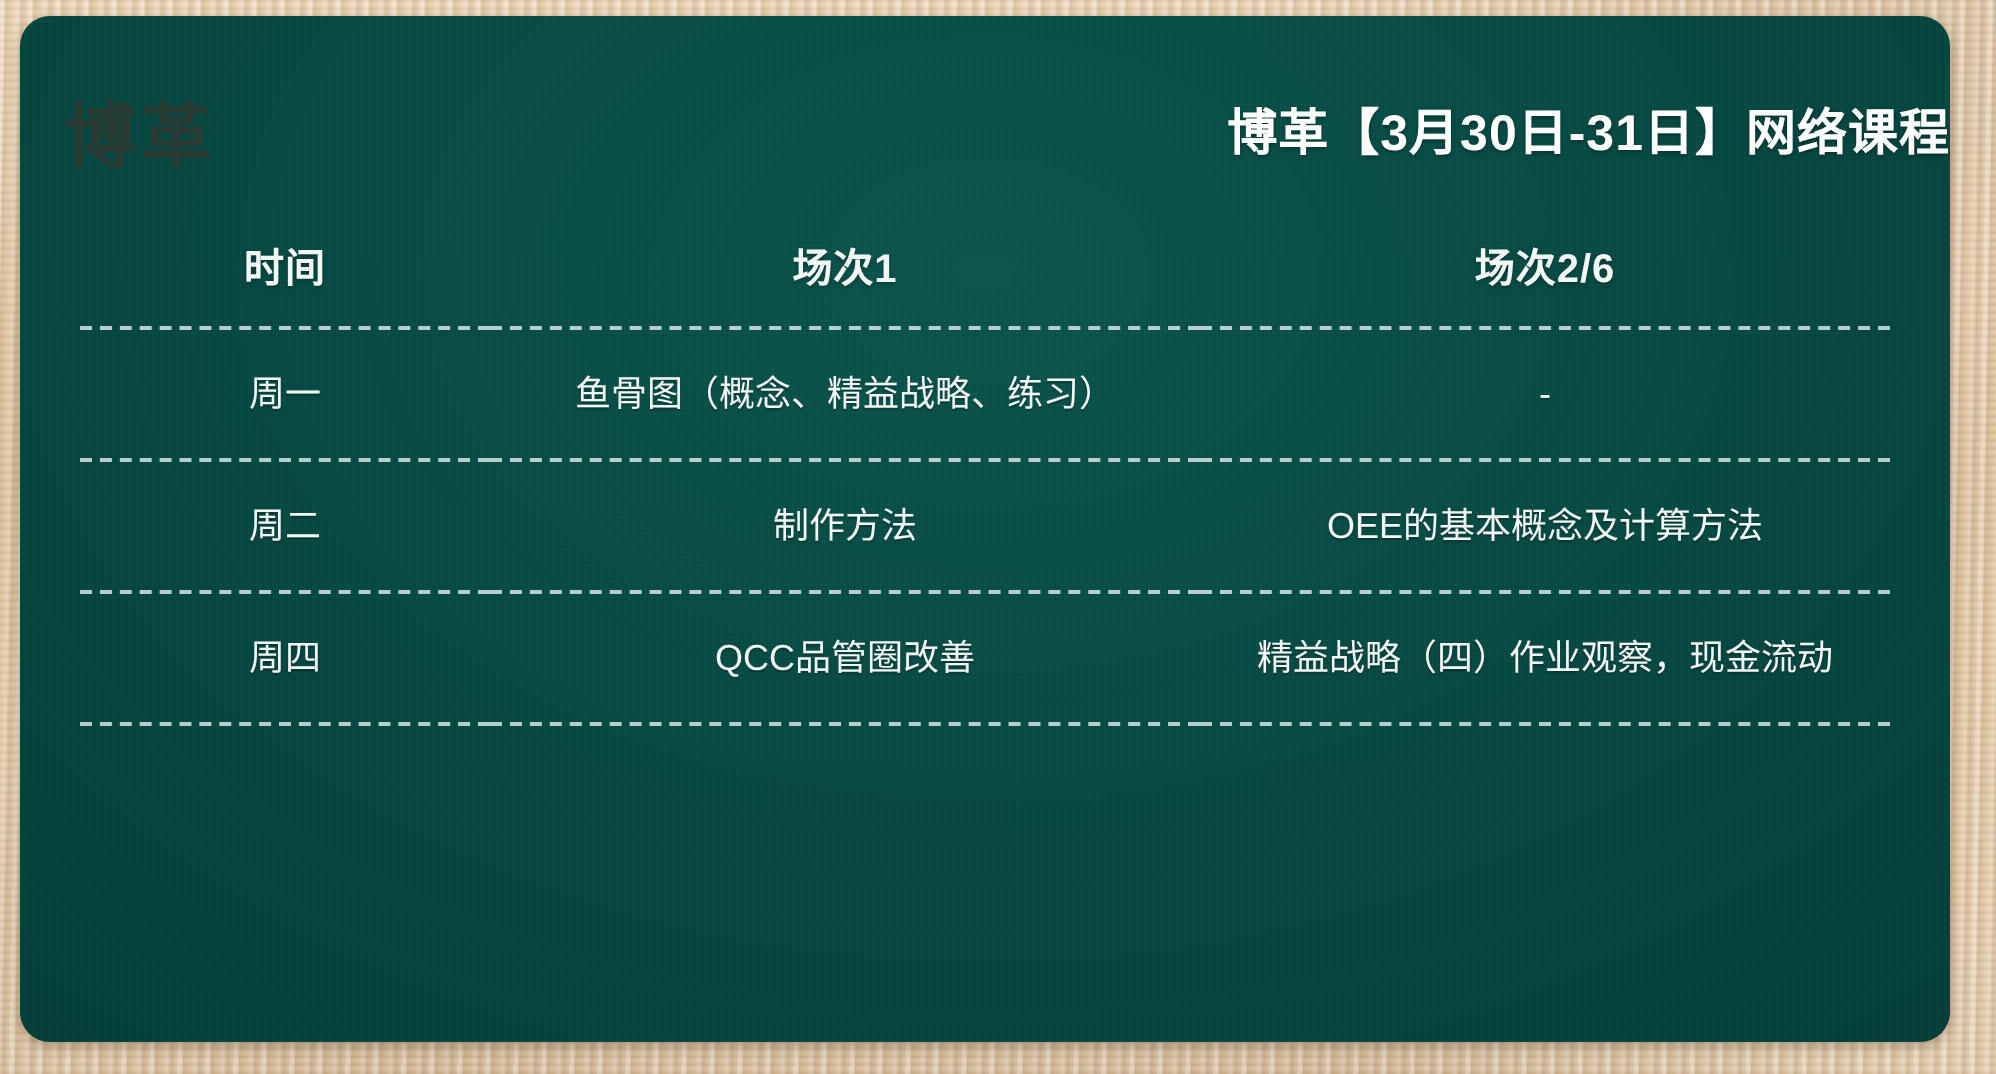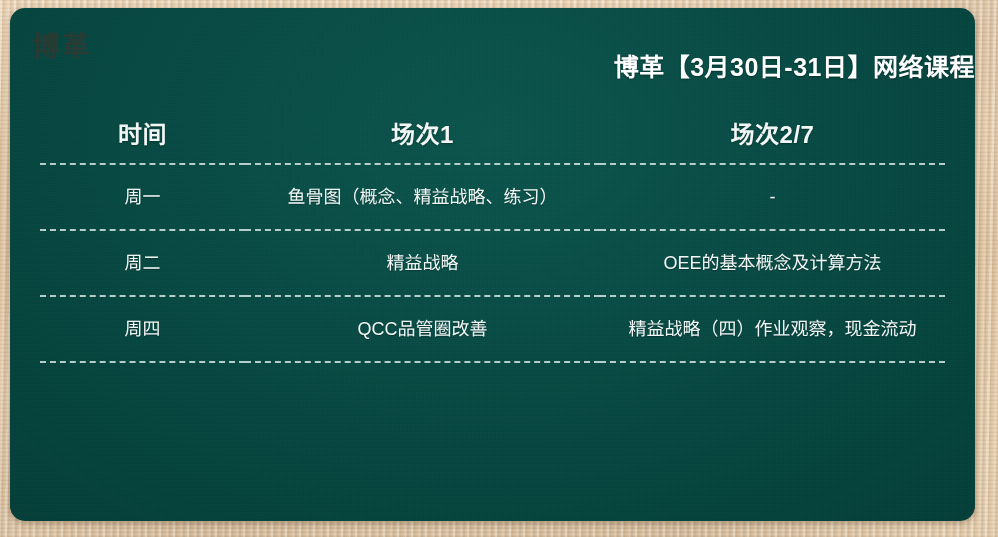--- a/index.html
+++ b/index.html
@@ -65,22 +65,22 @@
     pointer-events:none;
     background-image:
       repeating-linear-gradient(0deg, rgba(255,255,255,0.012) 0 1px, rgba(0,0,0,0.012) 1px 2px),
       repeating-linear-gradient(90deg, rgba(255,255,255,0.010) 0 1px, rgba(0,0,0,0.010) 1px 2px);
   }
 
   
   #watermark {
     position:absolute;
     left:22px;
-    top:25px;
-    font-size:28px;
+    top:43px;
+    font-size:36px;
     font-weight:700;
     letter-spacing:2px;
     color:#5d2a22;
     opacity:0.40;
     line-height:1;
     user-select:none;
     z-index:3;
   }
 
   
@@ -117,21 +117,21 @@
   #schedule-table th,
   #schedule-table td {
     text-align:center;
     vertical-align:middle;
     color:#f2f7f6;
     padding:0 4px;
   }
 
   #schedule-table thead th {
     height:63px;
-    font-size:24px;
+    font-size:20px;
     font-weight:700;
     letter-spacing:0.5px;
     text-shadow:0 1px 2px rgba(0,0,0,0.30);
     border-bottom:2px dashed rgba(232,244,242,0.78);
   }
 
   #schedule-table tbody td {
     font-size:18px;
     font-weight:400;
     line-height:1.45;
@@ -160,36 +160,36 @@
   <table id="schedule-table">
     <colgroup>
       <col class="c-time">
       <col class="c-s1">
       <col class="c-s23">
     </colgroup>
     <thead>
       <tr>
         <th>时间</th>
         <th>场次1</th>
-        <th>场次2/7</th>
+        <th>场次2/6</th>
       </tr>
     </thead>
     <tbody>
 
       <tr>
         <td>周一</td>
         <td>鱼骨图（概念、精益战略、练习）</td>
         <td>
           <span class="cell-line cell-dash">-</span>
         </td>
       </tr>
 
       <tr>
         <td>周二</td>
-        <td>精益战略</td>
+        <td>制作方法</td>
         <td>
           <span class="cell-line">OEE的基本概念及计算方法</span>
         </td>
       </tr>
 
 
       <tr>
         <td>周四</td>
         <td>QCC品管圈改善</td>
         <td>

